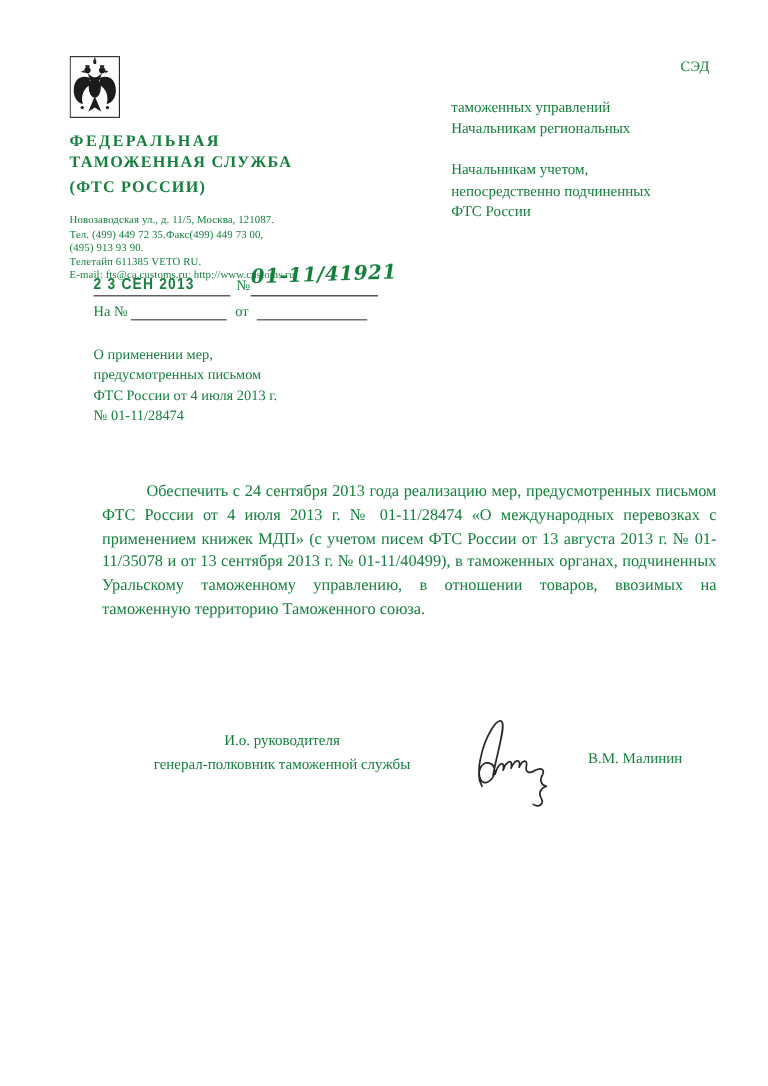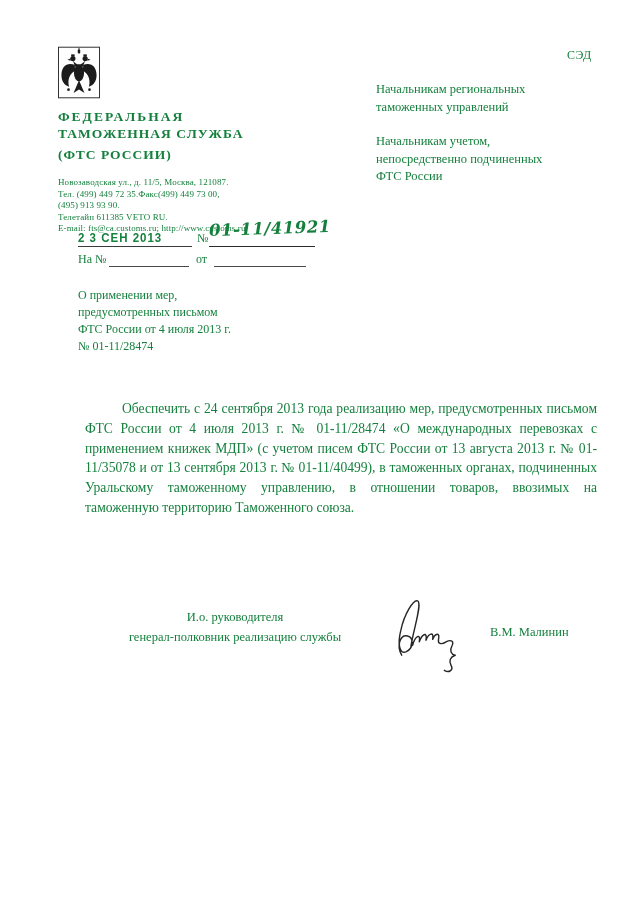--- a/index.html
+++ b/index.html
@@ -145,34 +145,34 @@
   </div>
 
   <div class="subject">
     <div>О применении мер,</div>
     <div>предусмотренных письмом</div>
     <div>ФТС России от 4 июля 2013 г.</div>
     <div>№ 01-11/28474</div>
   </div>
 
   <div class="recipients-1">
+    <div>таможенных управлений</div>
     <div>Начальникам региональных</div>
-    <div>таможенных управлений</div>
   </div>
   <div class="recipients-2">
     <div>Начальникам учетом,</div>
     <div>непосредственно подчиненных</div>
     <div>ФТС России</div>
   </div>
 
   <div class="body-par">Обеспечить с 24 сентября 2013 года реализацию мер, предусмотренных письмом ФТС России от 4 июля 2013 г. № 01-11/28474 «О международных перевозках с применением книжек МДП» (с учетом писем ФТС России от 13 августа 2013 г. № 01-11/35078 и от 13 сентября 2013 г. № 01-11/40499), в таможенных органах, подчиненных Уральскому таможенному управлению, в отношении товаров, ввозимых на таможенную территорию Таможенного союза.</div>
 
   <div class="sig-title">
     <div>И.о. руководителя</div>
-    <div>генерал-полковник реализацию службы</div>
+    <div>генерал-полковник таможенной службы</div>
   </div>
   <div class="sig-scribble">
     <svg width="92" height="100" viewBox="0 0 110 110">
       <path d="M14,78 C7,65 13,53 21,55 C29,57 28,70 19,74 C11,77 9,64 13,48 C17,29 28,11 33,13 C38,15 31,38 27,57 L25,67
                M27,66 C30,55 37,51 35,62 C38,53 45,49 43,60 C46,52 53,49 51,59 C54,52 60,50 58,59 C57,64 61,66 67,62
                C73,59 77,61 74,67 C71,72 73,77 78,78 C72,80 70,85 73,90 C76,95 71,100 65,96" fill="none" stroke="#262626" stroke-width="1.7" stroke-linecap="round" stroke-linejoin="round"></path>
     </svg>
   </div>
   <div class="sig-name">В.М. Малинин</div>
 

